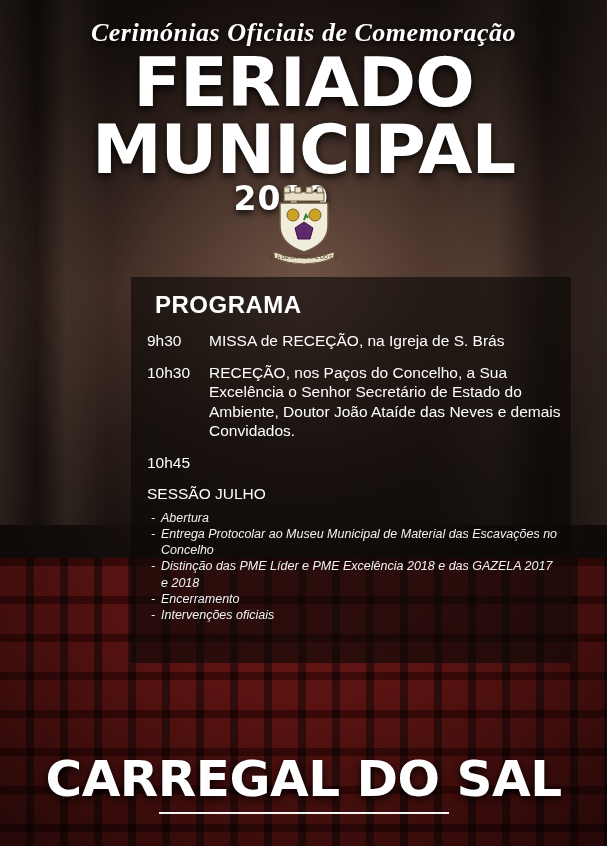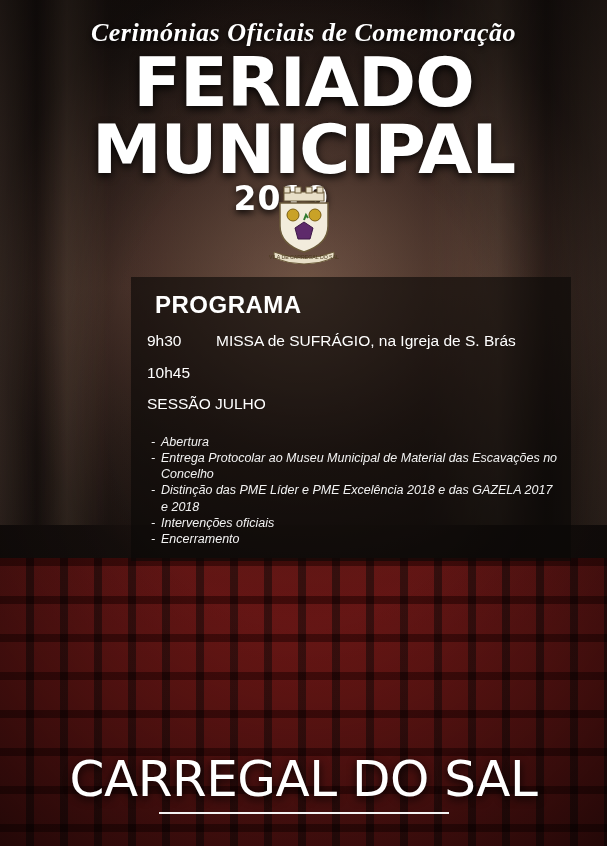--- a/index.html
+++ b/index.html
@@ -110,51 +110,50 @@
     height: 84px;
     text-align: center;
   }
 
   
   .panel {
     position: absolute;
     left: 131px;
     top: 277px;
     width: 440px;
-    padding: 14px 10px 2px 16px;
+    padding: 14px 10px 28px 16px;
     background: rgba(10,8,7,0.62);
     box-sizing: border-box;
   }
   .panel-title {
     color: #ffffff;
     font-size: 24px;
     font-weight: bold;
     letter-spacing: 0.5px;
     margin: 0 0 12px 8px;
   }
   .item {
     display: flex;
     margin-bottom: 12px;
-    gap: 7px;
   }
   .item-time {
     color: #ffffff;
     font-size: 15.5px;
     width: 62px;
     flex: 0 0 62px;
     line-height: 1.26;
   }
   .item-body {
     color: #ffffff;
     font-size: 15.5px;
     line-height: 1.26;
     flex: 1 1 auto;
   }
   .sub-list {
-    margin: 20px 0 0 0;
+    margin: 6px 0 0 0;
     padding: 0;
     list-style: none;
   }
   .sub-list li {
     font-size: 12.5px;
     font-style: italic;
     line-height: 1.3;
     color: #f2f2f2;
     padding-left: 14px;
     position: relative;
@@ -167,21 +166,21 @@
 
   
   .bottom {
     position: absolute;
     left: 0; right: 0;
     bottom: 26px;
     text-align: center;
   }
   .city {
     font-family: "DejaVu Sans", sans-serif;
-    font-weight: normal;
+    font-weight: bold;
     color: #ffffff;
     font-size: 50px;
     letter-spacing: -0.5px;
     line-height: 1;
     text-shadow: 0 3px 8px rgba(0,0,0,0.9);
   }
   .rule {
     width: 290px;
     height: 2px;
     background: #ffffff;
@@ -238,38 +237,44 @@
       <text x="40" y="77" font-family="Liberation Sans, sans-serif" font-size="5.2" fill="#4a3a1e" text-anchor="middle">VILA DE CARREGAL DO SAL</text>
     </svg>
   </div>
 
   <div class="panel">
     <div class="panel-title">PROGRAMA</div>
 
     <div class="item">
       <div class="item-time">9h30</div>
       <div class="item-body">
-        <span>MISSA de SUFRÁGIO, na Igreja de S. Brás</span>
+        <span>MISSA de RECEÇÃO, na Igreja de S. Brás</span>
       </div>
     </div>
 
+    <div class="item">
+      <div class="item-time">10h30</div>
+      <div class="item-body">
+        <span>RECEÇÃO, nos Paços do Concelho, a Sua Excelência o Senhor Secretário de Estado do Ambiente, Doutor João Ataíde das Neves e demais Convidados.</span>
+      </div>
+    </div>
 
     <div class="item">
       <div class="item-time">10h45</div>
     </div>
 
     <div class="item">
       <div class="item-body">
         <span>SESSÃO JULHO</span>
         <ul class="sub-list">
           <li>Abertura</li>
           <li>Entrega Protocolar ao Museu Municipal de Material das Escavações no Concelho</li>
           <li>Distinção das PME Líder e PME Excelência 2018 e das GAZELA 2017 e 2018</li>
+          <li>Encerramento</li>
           <li>Intervenções oficiais</li>
-          <li>Encerramento</li>
         </ul>
       </div>
     </div>
   </div>
 
   <div class="bottom">
     <div class="city">CARREGAL DO SAL</div>
     <div class="rule"></div>
   </div>
 

